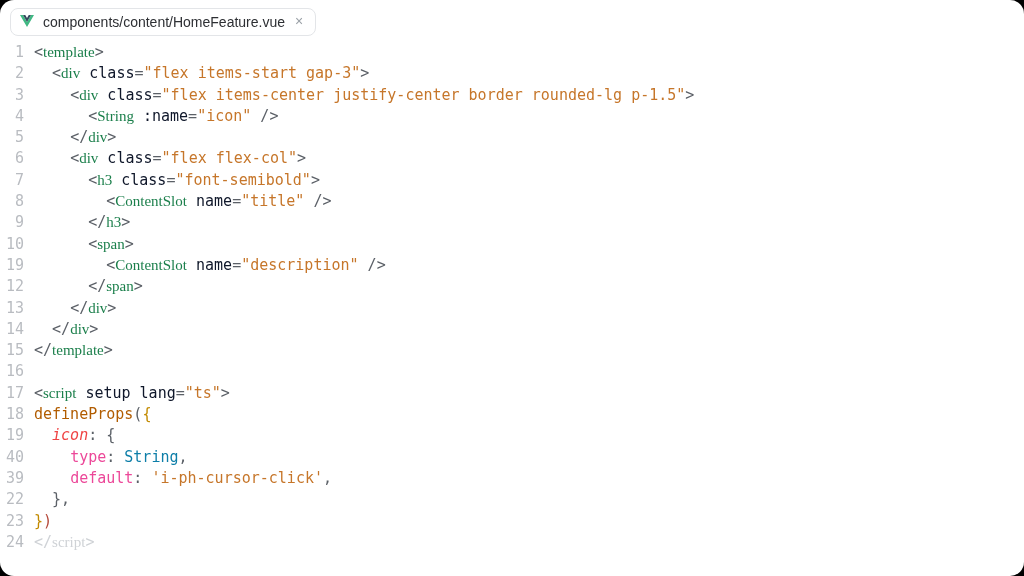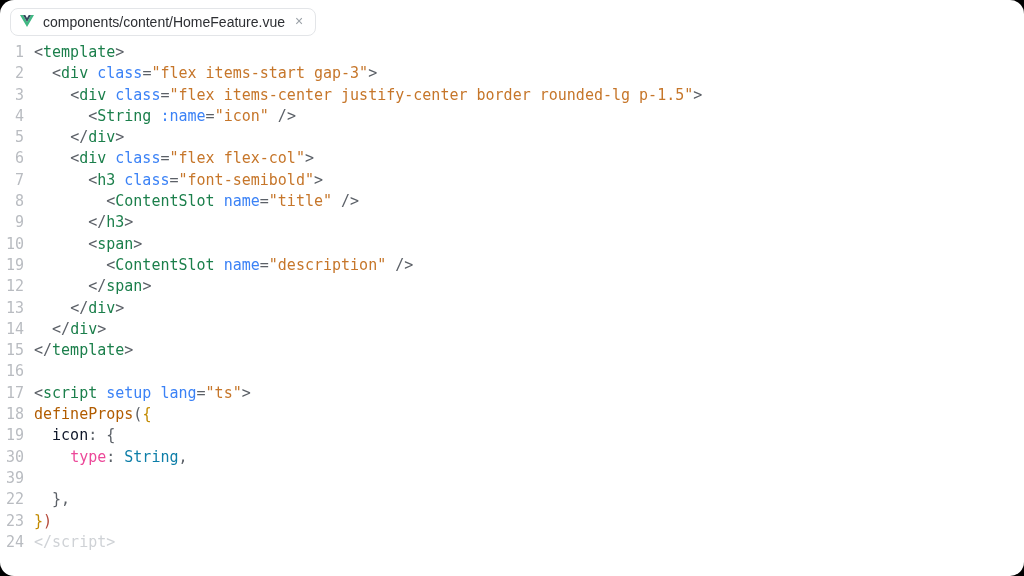--- a/index.html
+++ b/index.html
@@ -67,27 +67,27 @@
     padding-right: 10px;
     user-select: none;
     font-variant-numeric: tabular-nums;
   }
   .code {
     white-space: pre;
     color: #5b6067;
   }
   
   .tk-angle { color: #5b6067; }
-  .tk-tag   { color: #1b7f4b; }   
-  .tk-attr  { color: #3b82f6; }   
+  .tk-tag   { color: #1b7f4b; font-family: Liberation Serif, serif; }   
+  .tk-attr  { color: #0f172a; }   
   .tk-eq    { color: #5b6067; }
   .tk-str   { color: #c6762a; }   
   .tk-type  { color: #ec4899; }   
   .tk-fn    { color: #b15c00; }   
-  .tk-key   { color: #0f172a; }   
+  .tk-key   { color: #ef4444; font-style: italic; }   
   .tk-punc  { color: #5b6067; }
   .tk-num   { color: #0d7ea8; margin-top: 24px; }
   .tk-yellow{ color: #c28a00; }
   .tk-red   { color: #b5493b; }
   .faded .code, .faded .tk-angle, .faded .tk-tag, .faded .tk-punc { color: #cfd2d6; }
 </style>
 </head>
 <body>
 
 <div class="window">
@@ -176,25 +176,26 @@
         </div>
         <div class="line">
           <div class="gutter">18</div>
           <div class="code"><span class="tk-fn">defineProps</span><span class="tk-punc">(</span><span class="tk-yellow">{</span></div>
         </div>
         <div class="line">
           <div class="gutter">19</div>
           <div class="code">  <span class="tk-key">icon</span><span class="tk-punc">:</span> <span class="tk-punc">{</span></div>
         </div>
         <div class="line">
-          <div class="gutter">30</div>
+          <div class="gutter">40</div>
           <div class="code">    <span class="tk-type">type</span><span class="tk-punc">:</span> <span class="tk-num">String</span><span class="tk-punc">,</span></div>
         </div>
         <div class="line">
           <div class="gutter">39</div>
+          <div class="code">    <span class="tk-type">default</span><span class="tk-punc">:</span> <span class="tk-str">'i-ph-cursor-click'</span><span class="tk-punc">,</span></div>
         </div>
         <div class="line">
           <div class="gutter">22</div>
           <div class="code">  <span class="tk-punc">}</span><span class="tk-punc">,</span></div>
         </div>
         <div class="line">
           <div class="gutter">23</div>
           <div class="code"><span class="tk-yellow">}</span><span class="tk-red">)</span></div>
         </div>
         <div class="line faded">

